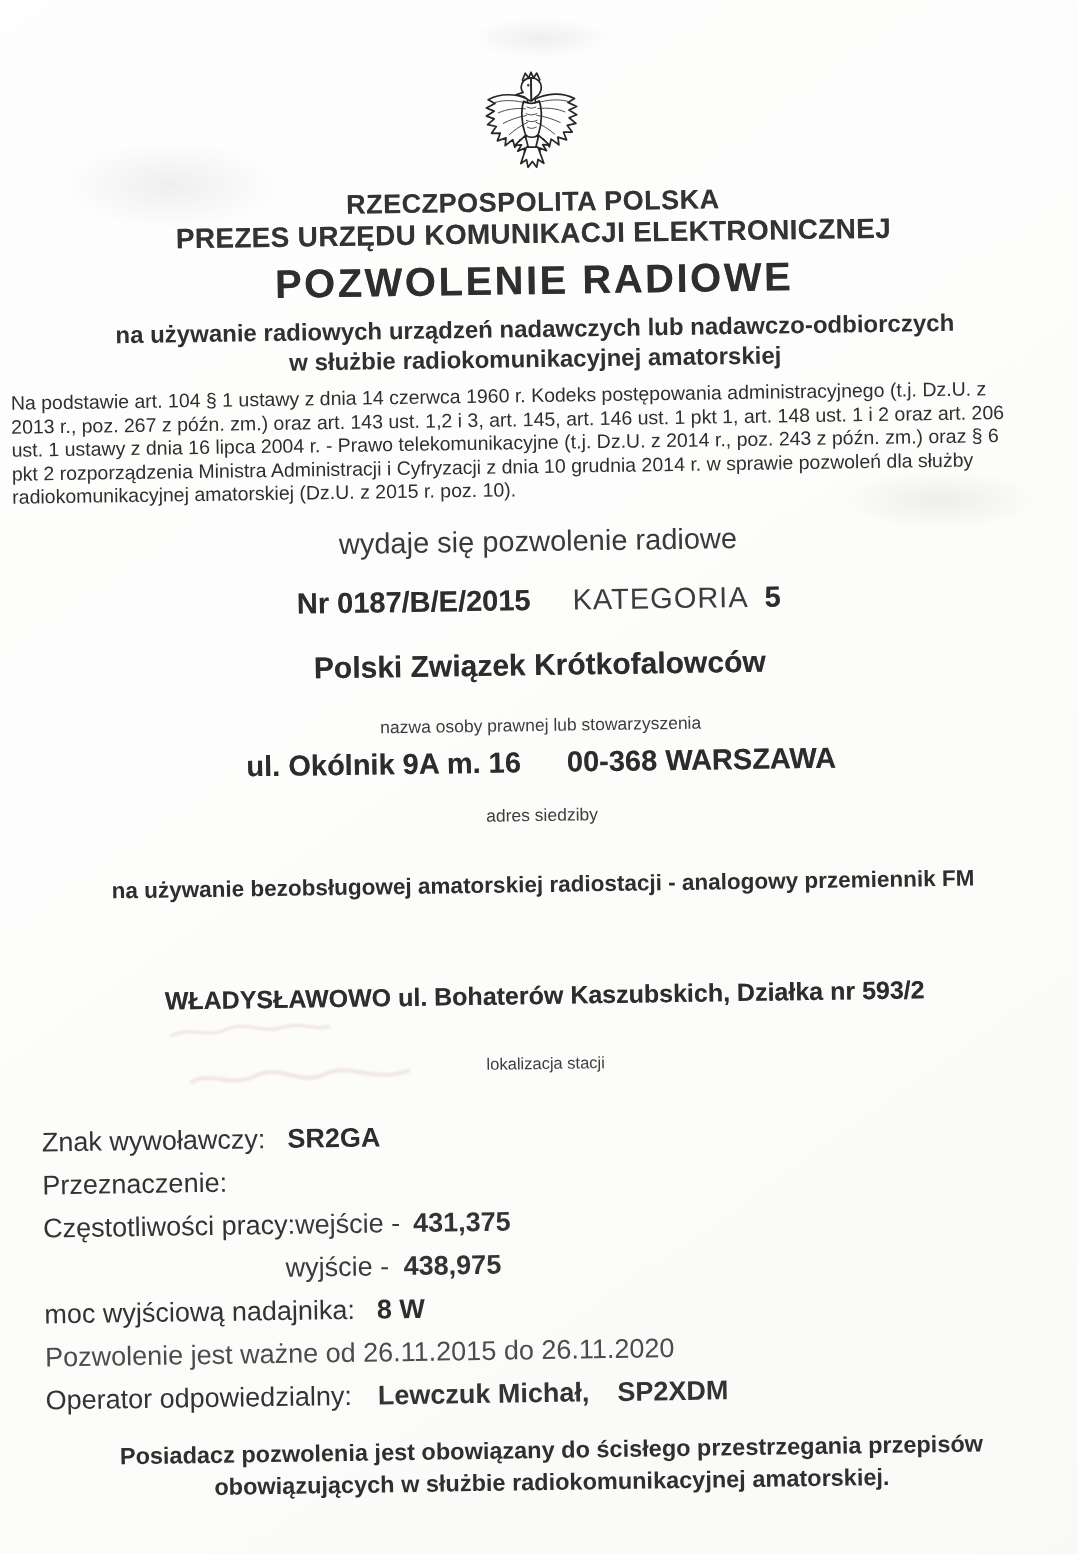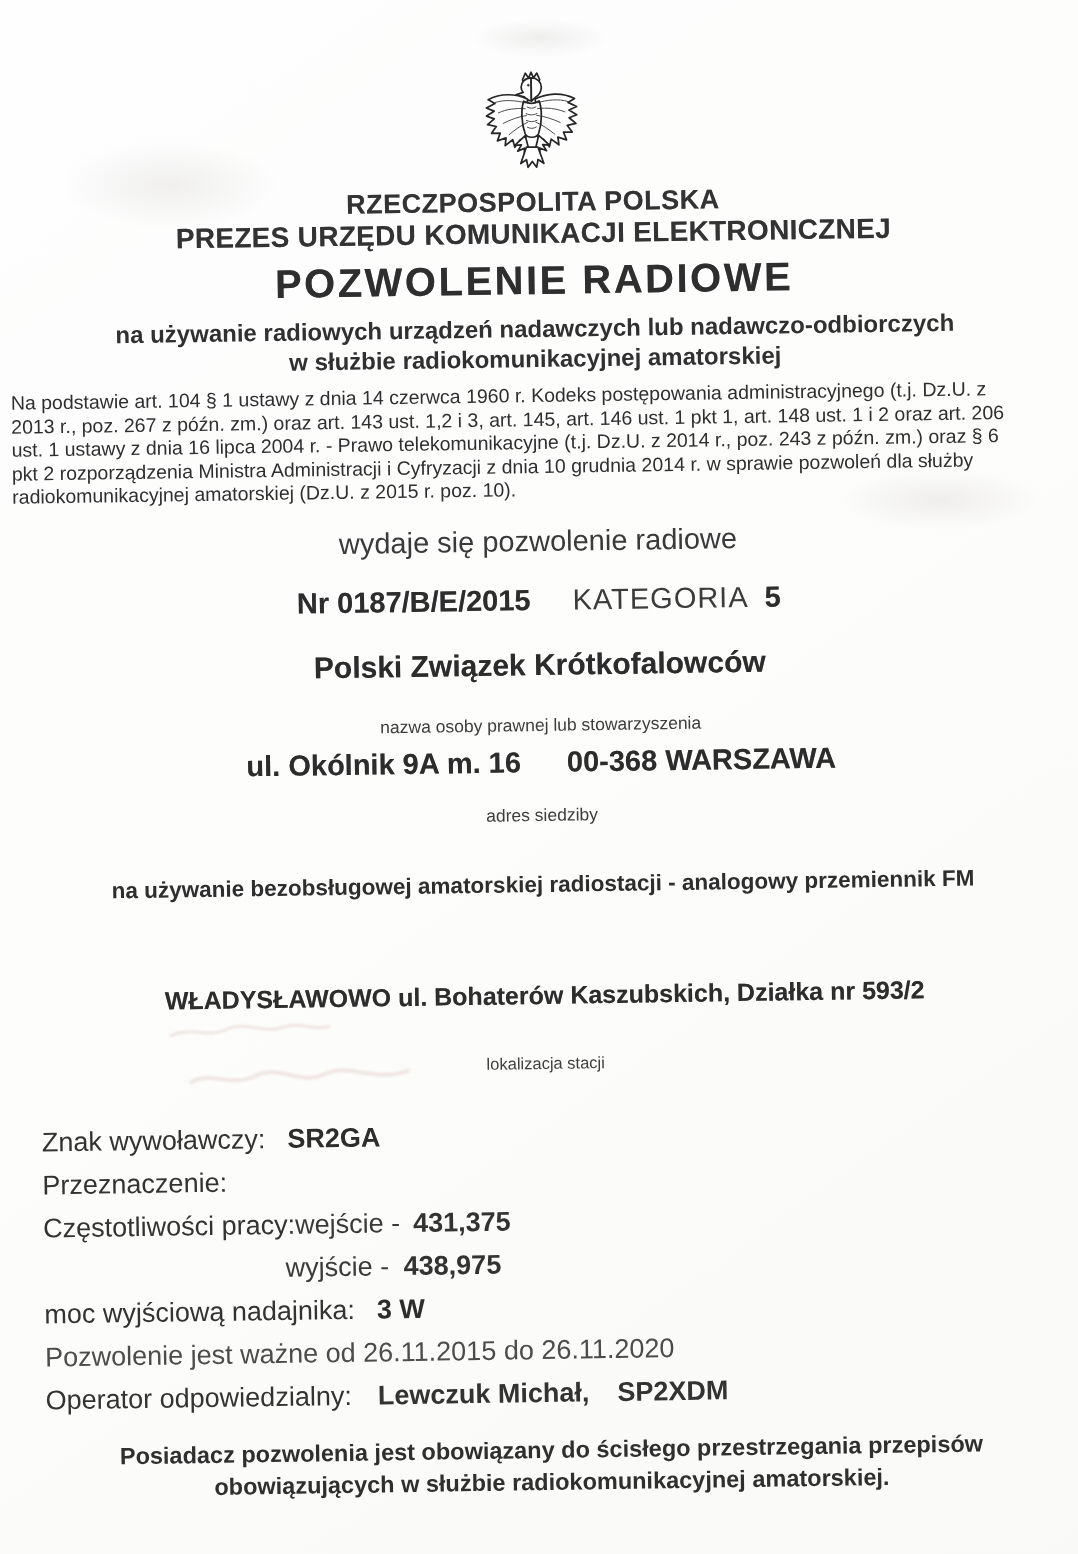--- a/index.html
+++ b/index.html
@@ -197,21 +197,21 @@
       <div class="field-row">
         <span>Przeznaczenie:</span>
       </div>
       <div class="field-row">
         <span class="label-col">Częstotliwości pracy:</span><span class="freq-label">wejście -</span><span class="freq-value">431,375</span>
       </div>
       <div class="field-row">
         <span class="label-col"></span><span class="freq-label">wyjście -</span><span class="freq-value">438,975</span>
       </div>
       <div class="field-row">
-        <span>moc wyjściową nadajnika:</span><span class="value val-gap">3 W</span>
+        <span>moc wyjściową nadajnika:</span><span class="value val-gap">8 W</span>
       </div>
       <div class="field-row row-validity">
         <span>Pozwolenie jest ważne od 26.11.2015 do 26.11.2020</span>
       </div>
       <div class="field-row">
         <span>Operator odpowiedzialny:</span><span class="op-name">Lewczuk Michał,</span><span class="op-callsign">SP2XDM</span>
       </div>
     </div>
 
     <div class="footer">

